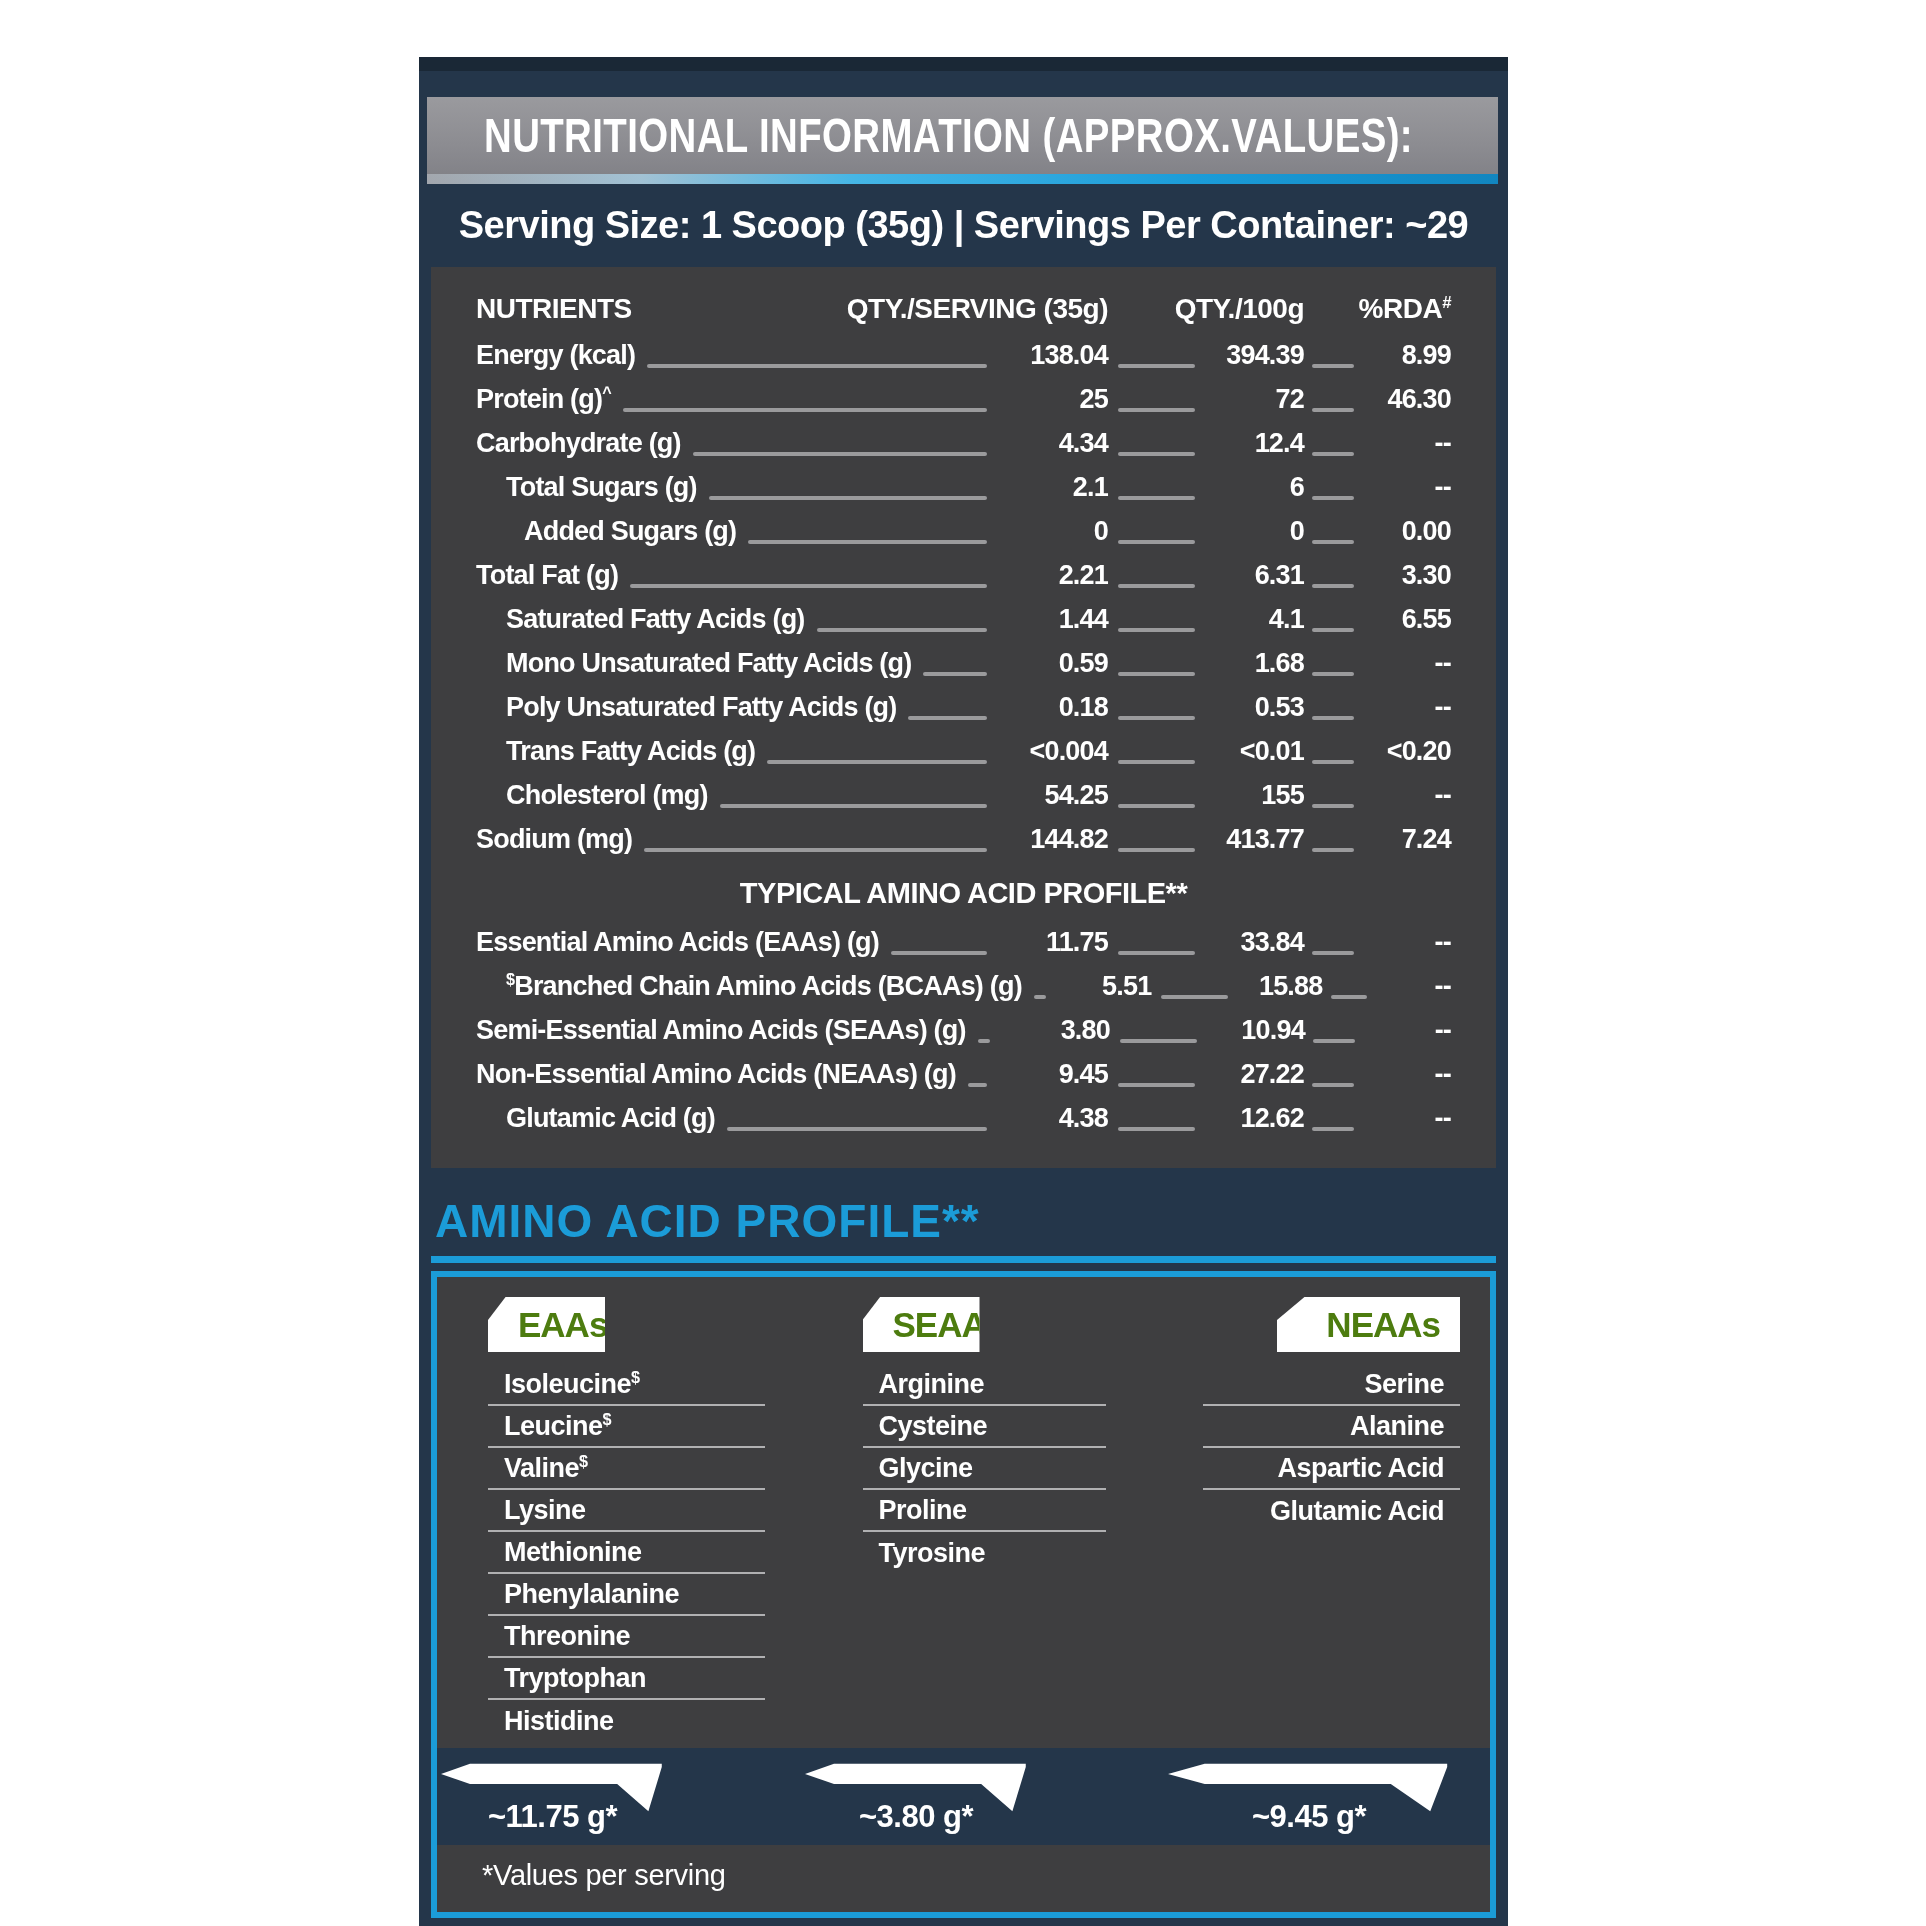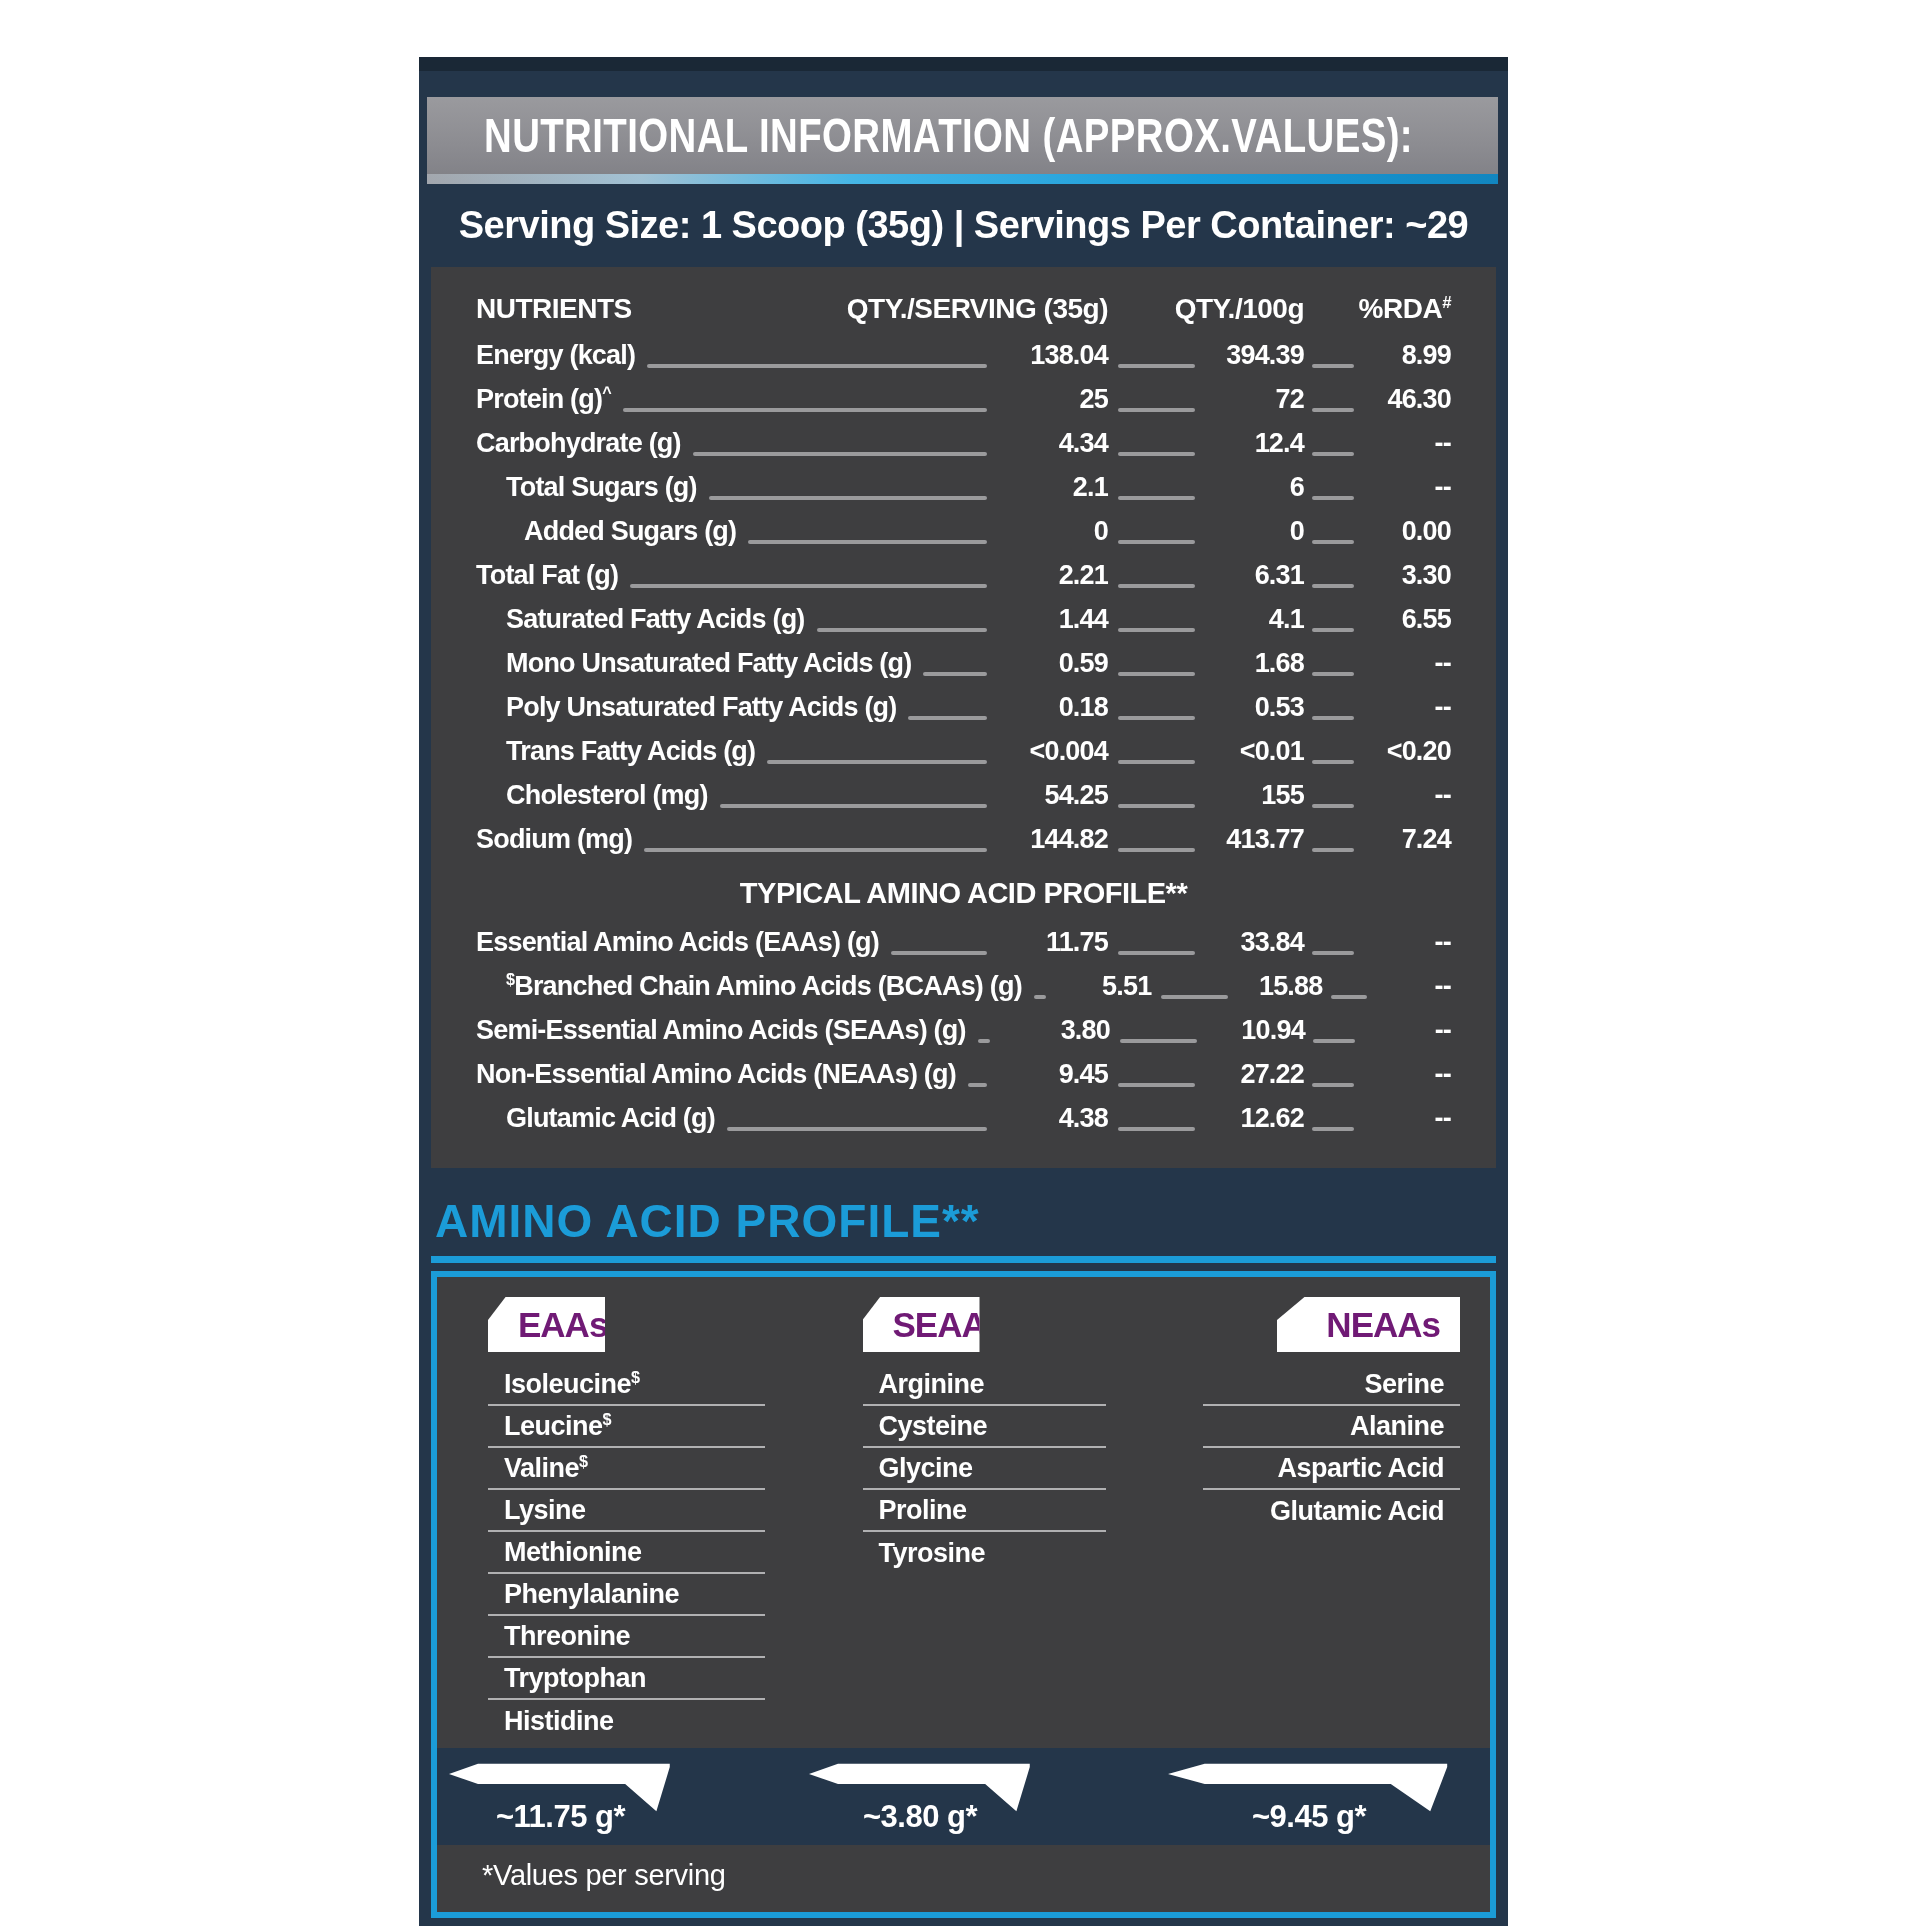--- a/index.html
+++ b/index.html
@@ -43,31 +43,31 @@
   .v3 { width:89px; }
   .section-heading { text-align:center; font-size:29px; font-weight:bold; margin:16px 0 10px 0; letter-spacing:-0.5px; }
   
   .aap-heading { margin:26px 12px 8px 16px; color:#1b9cd8; font-size:46px; font-weight:bold; letter-spacing:1px; }
   .aap-underline { height:7px; background:#1b9cd8; margin:0 12px 8px 12px; }
   .aap-panel { margin:0 12px; border:6px solid #1b9cd8; background:#3e3e40; }
   .aap-grid { display:flex; justify-content:space-between; padding:20px 30px 6px 51px; }
   .aap-col { width:277px; }
   .aap-col.mid { width:243px; }
   .aap-col.right { width:257px; }
-  .tag-box { width:117px; height:55px; background:#ffffff; color:#701a75;
+  .tag-box { width:117px; height:55px; background:#ffffff; color:#4d7c0f;
     display:flex; align-items:center; padding-left:30px; font-size:35px; font-weight:bold;
     clip-path:polygon(0 42%, 15% 0, 100% 0, 100% 100%, 0 100%); margin-bottom:12px; letter-spacing:-1px; }
   .aap-col.right .tag-box { width:183px; margin-left:auto; justify-content:flex-end; padding-left:0; padding-right:20px; }
   .aap-list { list-style:none; }
   .aap-list li { height:42px; display:flex; align-items:center; border-bottom:2px solid #b0b0b2;
     font-size:27px; font-weight:bold; padding-left:16px; letter-spacing:-0.5px; white-space:nowrap; }
   .aap-col.right .aap-list li { justify-content:flex-end; padding-left:0; padding-right:16px; }
   .aap-list li:last-child { border-bottom:none; }
   
-  .ribbon-band { background:#24364a; display:flex; justify-content:space-between; padding:14px 40px 10px 12px; }
+  .ribbon-band { background:#24364a; display:flex; justify-content:space-between; padding:14px 40px 10px 4px; }
   .ribbon-cell { display:flex; flex-direction:column; align-items:center; width:223px; }
   .ribbon-cell.wide { width:282px; }
   .ribbon-svg { width:100%; height:51px; display:block; }
   .ribbon-total { font-size:31px; font-weight:bold; margin-top:-14px; letter-spacing:-0.5px; }
   
   .aap-footer { background:#3e3e40; padding:14px 45px 20px 45px; font-size:29px; font-weight:500; letter-spacing:-0.3px; }
   .bottom-note { height:24px; overflow:hidden; }
   .bottom-note span { display:block; padding:13px 0 0 14px; font-size:27px; font-weight:bold; letter-spacing:-0.5px; }
 </style>
 </head>

